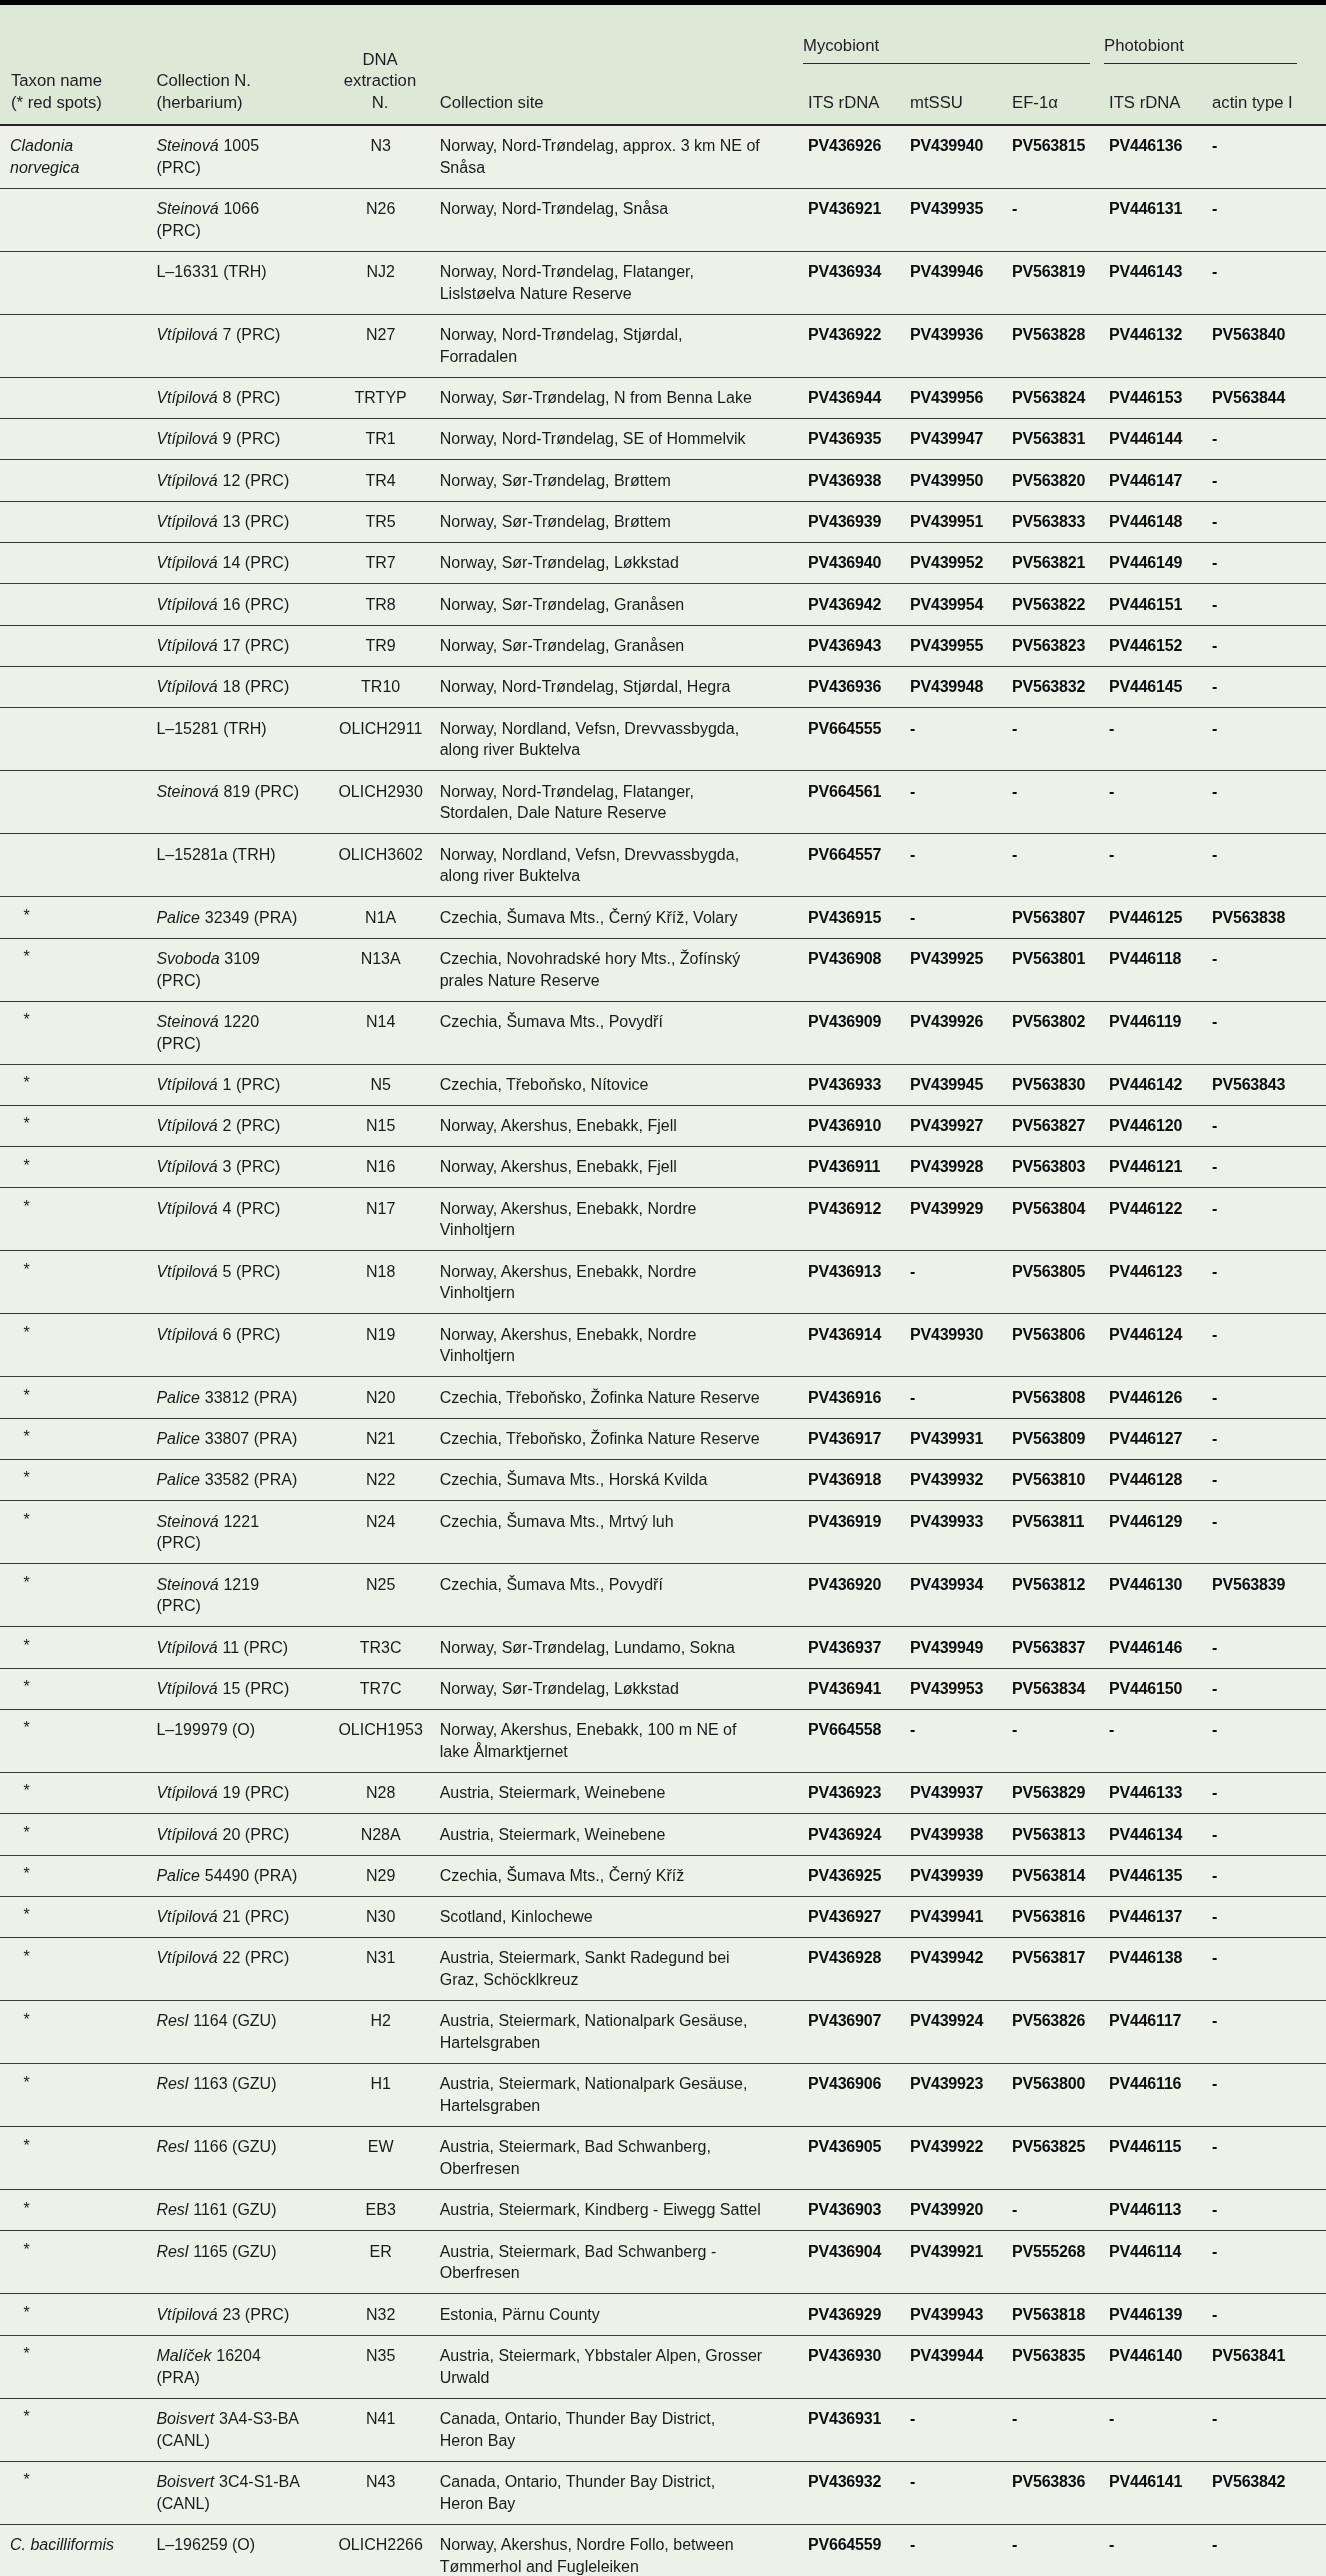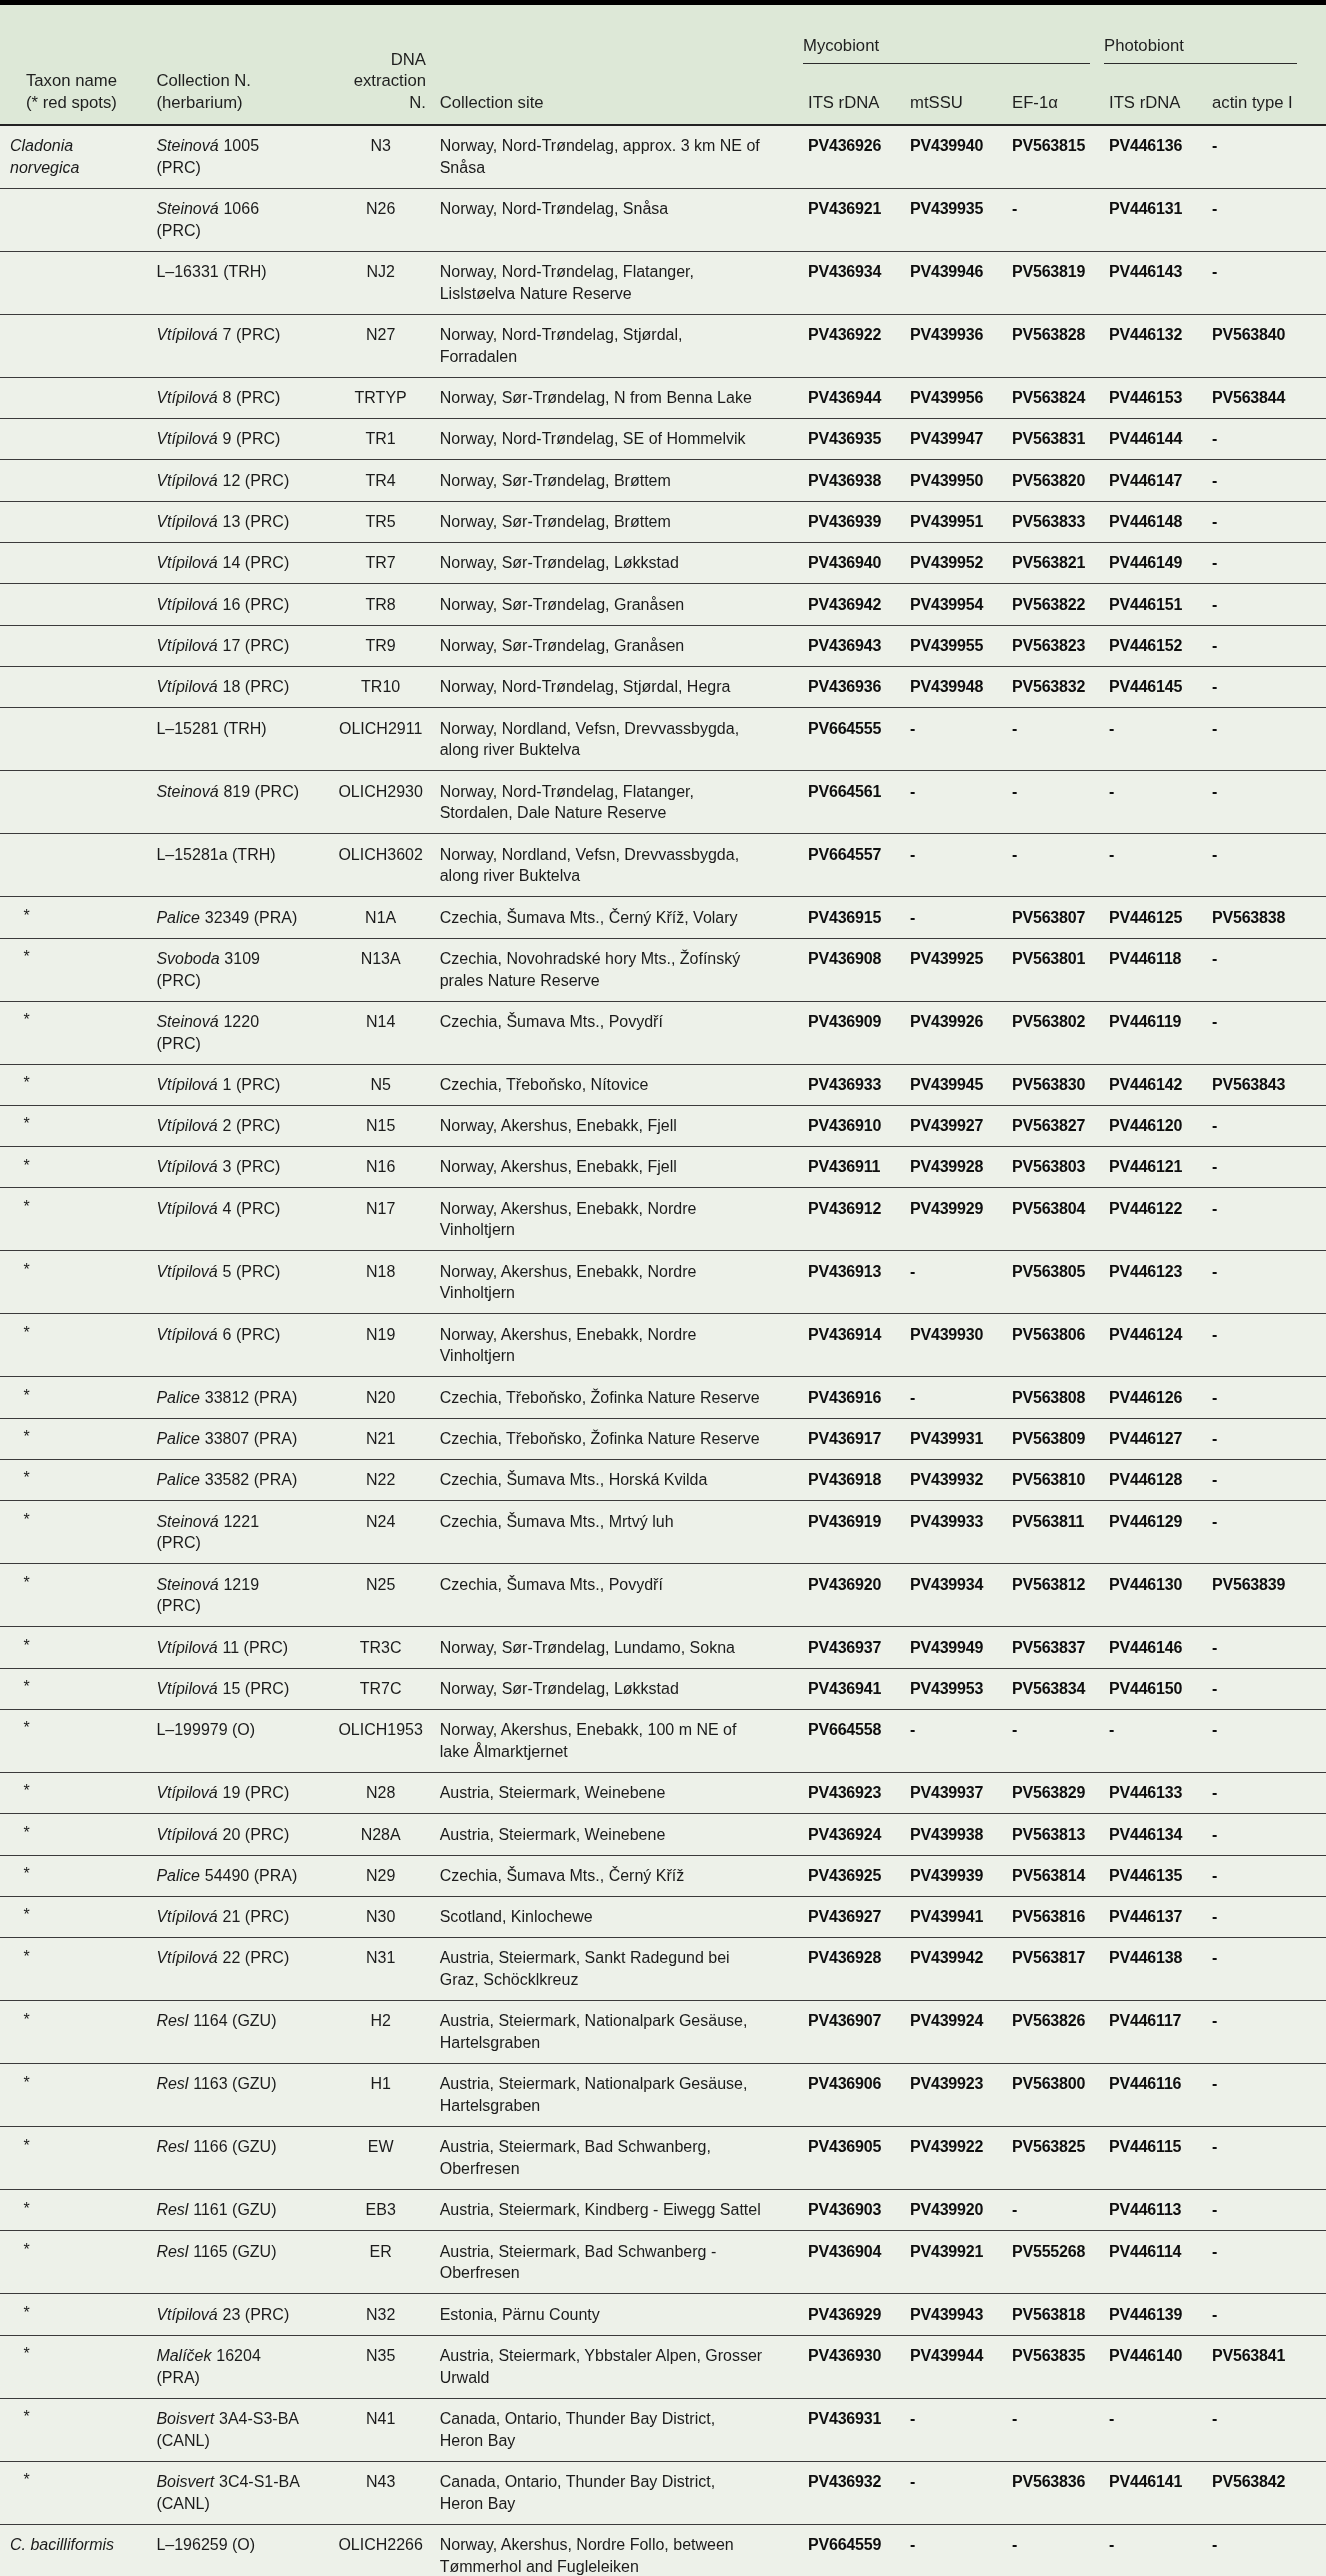--- a/index.html
+++ b/index.html
@@ -29,23 +29,23 @@
     font-weight:normal;
     font-size:16.7px;
     line-height:21.7px;
     text-align:left;
     vertical-align:bottom;
     white-space:pre-line;
     padding:0 5px 10px 5px;
     color:#1f1f1f;
   }
   thead tr.sub-row th{padding-top:6.2px;}
-  th.h-taxon{padding-left:26px;}
+  th.h-taxon{padding-left:11px;}
   th.h-coll{padding-left:7.4px;}
-  th.h-dna{text-align:right;}
+  th.h-dna{text-align:center;}
   th.h-site{padding-left:8.7px;}
   th.group{
     vertical-align:top;
     padding:8.7px 0 0 0;
   }
   th.group .group-inner{
     padding-bottom:6.2px;
     border-bottom:1.2px solid #2b2b2b;
   }
   th.group.g-myco .group-inner{margin-right:13.6px;}

